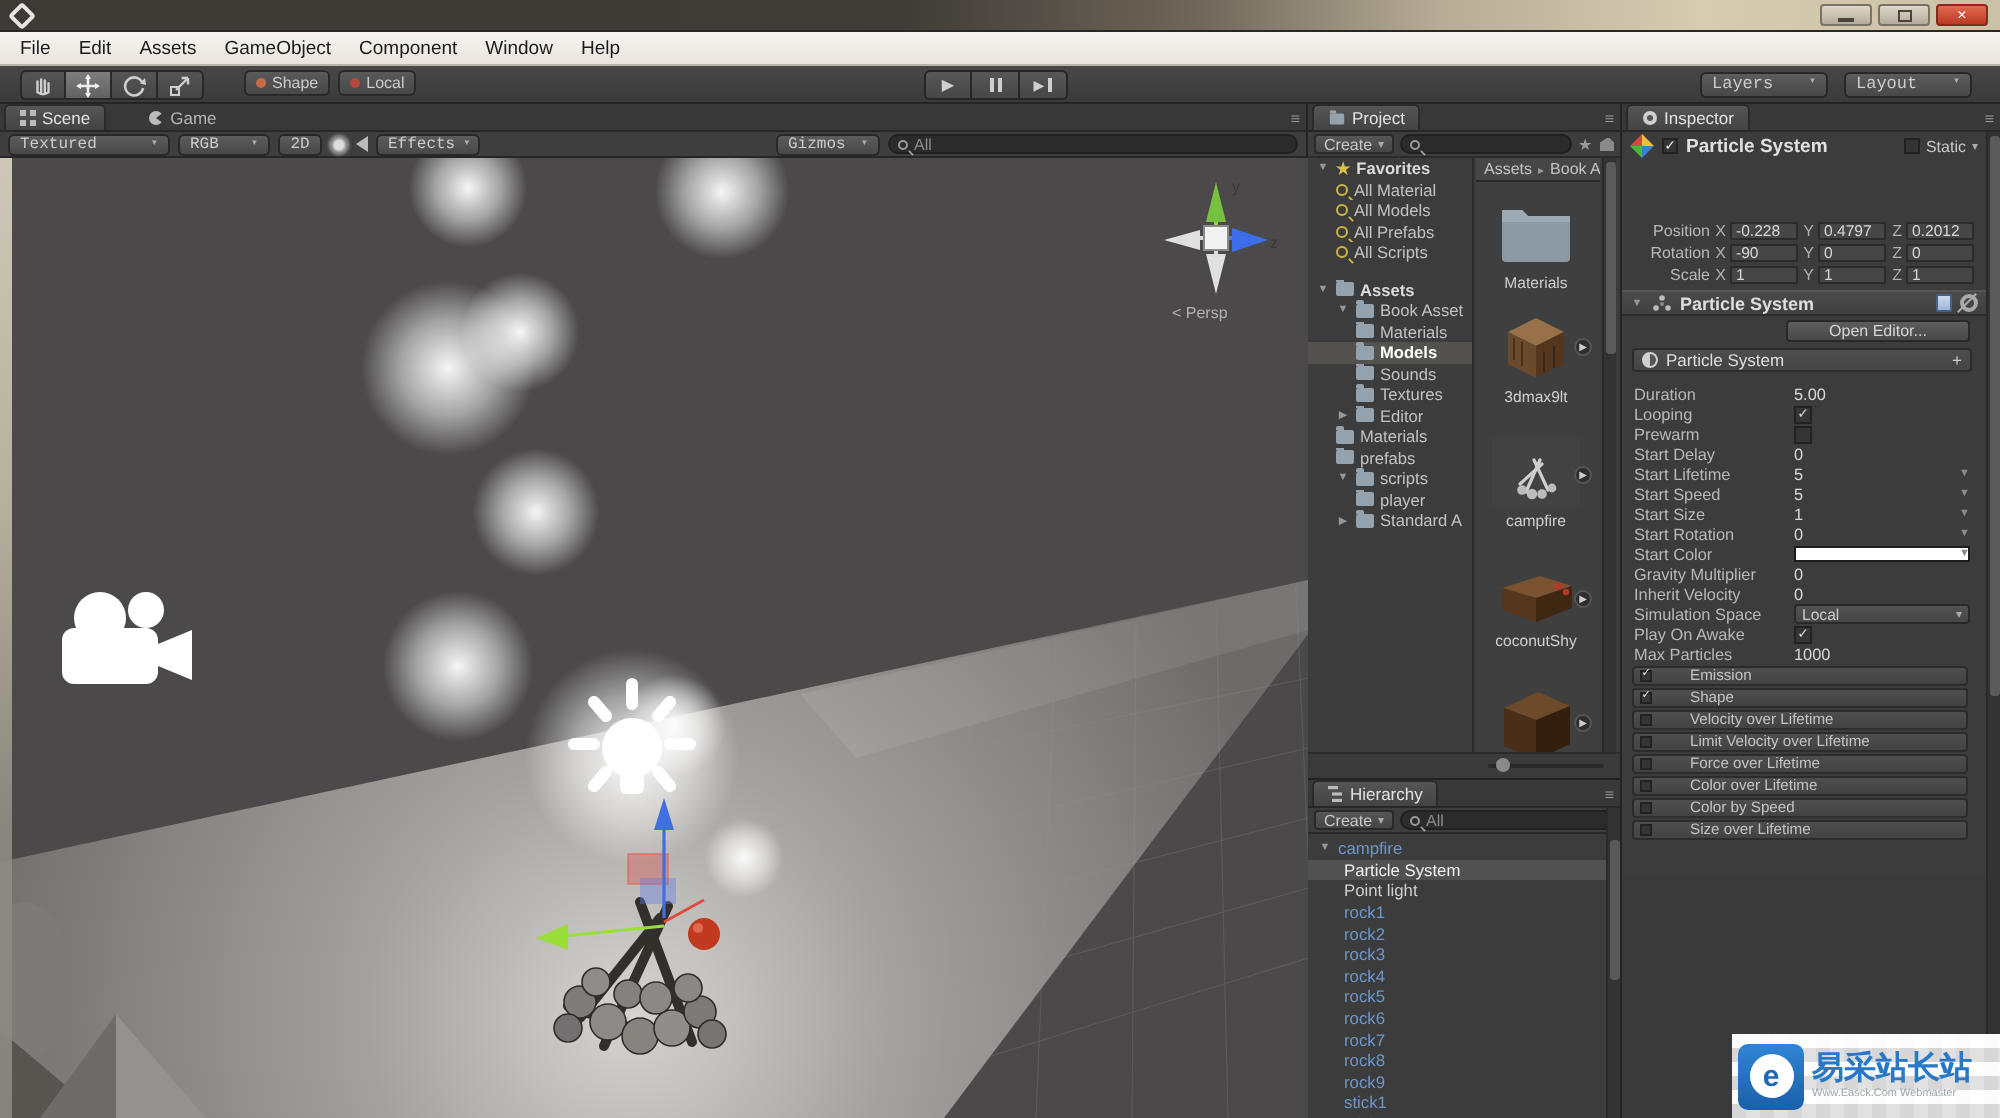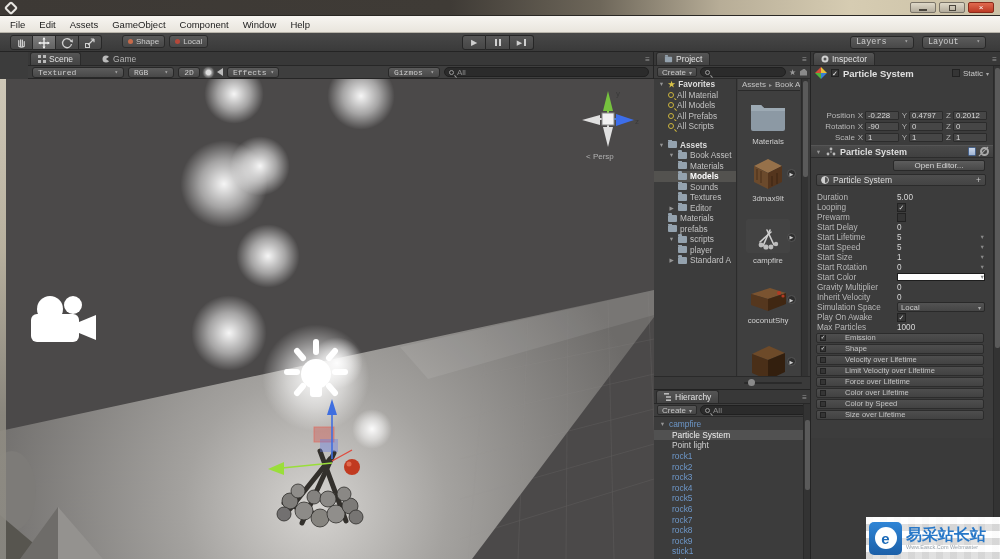--- a/index.html
+++ b/index.html
@@ -64,21 +64,21 @@
   .createbtn { height:10px; background:linear-gradient(#565656,#464646); border:1px solid #2a2a2a;
     border-radius:2px; color:#c8c8c8; font-size:8px; display:flex; align-items:center; gap:3px; padding:0 4px; flex:none;}
   .search { flex:1; height:10px; background:#2b2b2b; border:1px solid #202020; border-radius:5px;
     display:flex; align-items:center; padding:0 4px; color:#8d8d8d; font-size:8px; gap:3px; min-width:0;}
   .mag { width:5px; height:5px; border:1px solid #9a9a9a; border-radius:50%; position:relative; flex:none; }
   .mag::after { content:""; position:absolute; width:3px; height:1px; background:#9a9a9a;
     transform:rotate(45deg); left:4px; top:5px; }
   .mini-ico { width:8px; height:8px; flex:none; }
 
   
-  .scenepanel { left:0; top:52px; width:654px; height:507px; border-right:1px solid #242424;padding-left:28px; }
+  .scenepanel { left:0; top:52px; width:654px; height:507px; border-right:1px solid #242424; }
   .scenetools { height:13px; background:#3e3e3e; border-bottom:1px solid #262626; position:relative;
     display:flex; align-items:center; gap:4px; padding:0 4px; }
   .viewport { position:absolute; left:0; top:27px; width:654px; height:480px; background:#4b4949; overflow:hidden; }
   .leftstrip { position:absolute; left:0; top:0; width:6px; height:480px;
     background:linear-gradient(#ddd6c4,#c4bca8 35%,#908c82 70%,#8b8983); opacity:.9; }
   .glow { position:absolute; border-radius:50%;
     background:radial-gradient(circle, rgba(255,255,255,.95) 0%, rgba(255,255,255,.5) 38%, rgba(255,255,255,0) 70%); }
   .axis-gizmo { position:absolute; right:14px; top:6px; width:64px; height:76px; }
   .sun-ico { width:9px; height:9px; border-radius:50%; background:radial-gradient(circle,#ddd 35%,#888 60%); box-shadow:0 0 2px #ddd; }
   .aud-ico { width:0; height:0; border-top:4px solid transparent; border-bottom:4px solid transparent; border-right:6px solid #bbb; }
@@ -274,21 +274,21 @@
             <circle cx="4" cy="4" r="3.5" fill="#bbb"></circle>
             <path d="M4 4 L8 1 L8 7 Z" fill="#383838"></path>
           </svg>
         <span>Game</span>
       </span>
       <span class="cornerico">
         <span>≡</span>
       </span>
     </div>
     <div class="scenetools">
-      <span class="dd" style="width:92px; height:11px; font-size:8px;">
+      <span class="dd" style="width:81px; height:11px; font-size:8px;">
         <span>Textured</span>
         <span class="car">▾</span>
       </span>
       <span class="dd" style="width:46px; height:11px; font-size:8px;">
         <span>RGB</span>
         <span class="car">▾</span>
       </span>
       <span class="dd" style="width:22px; height:11px; font-size:8px; justify-content:center;">
         <span>2D</span>
       </span>

